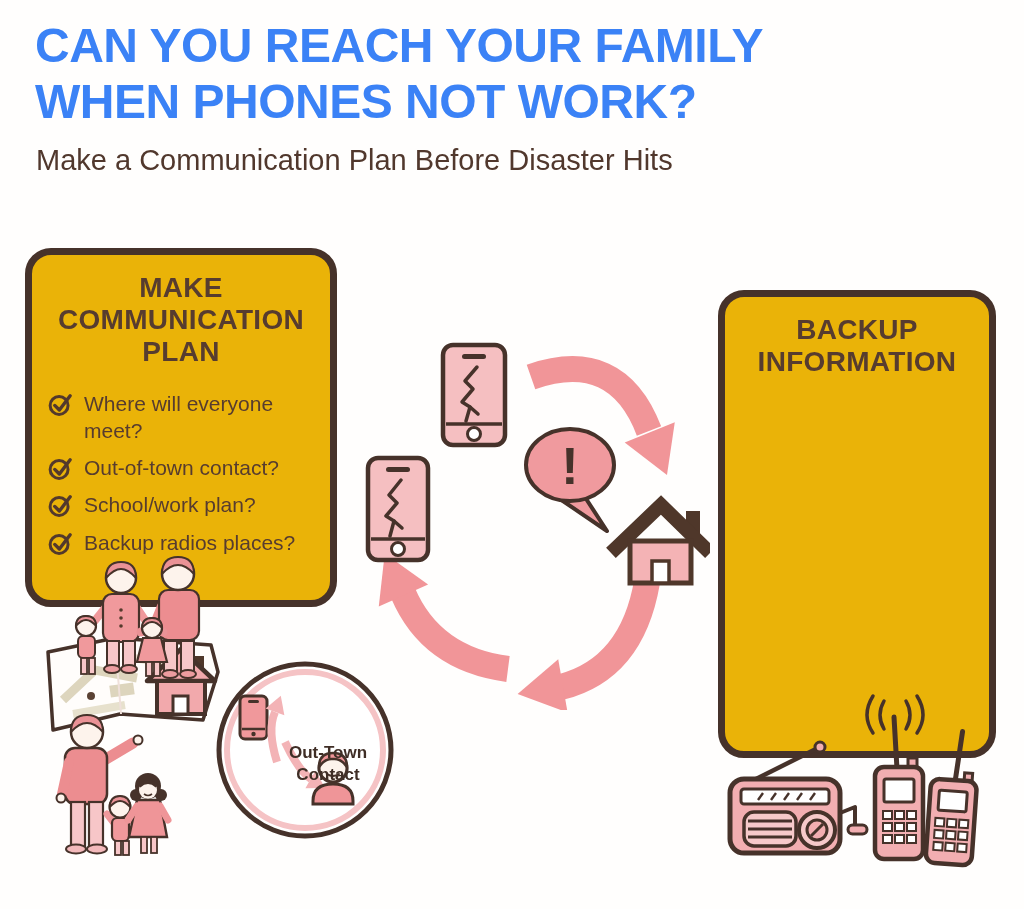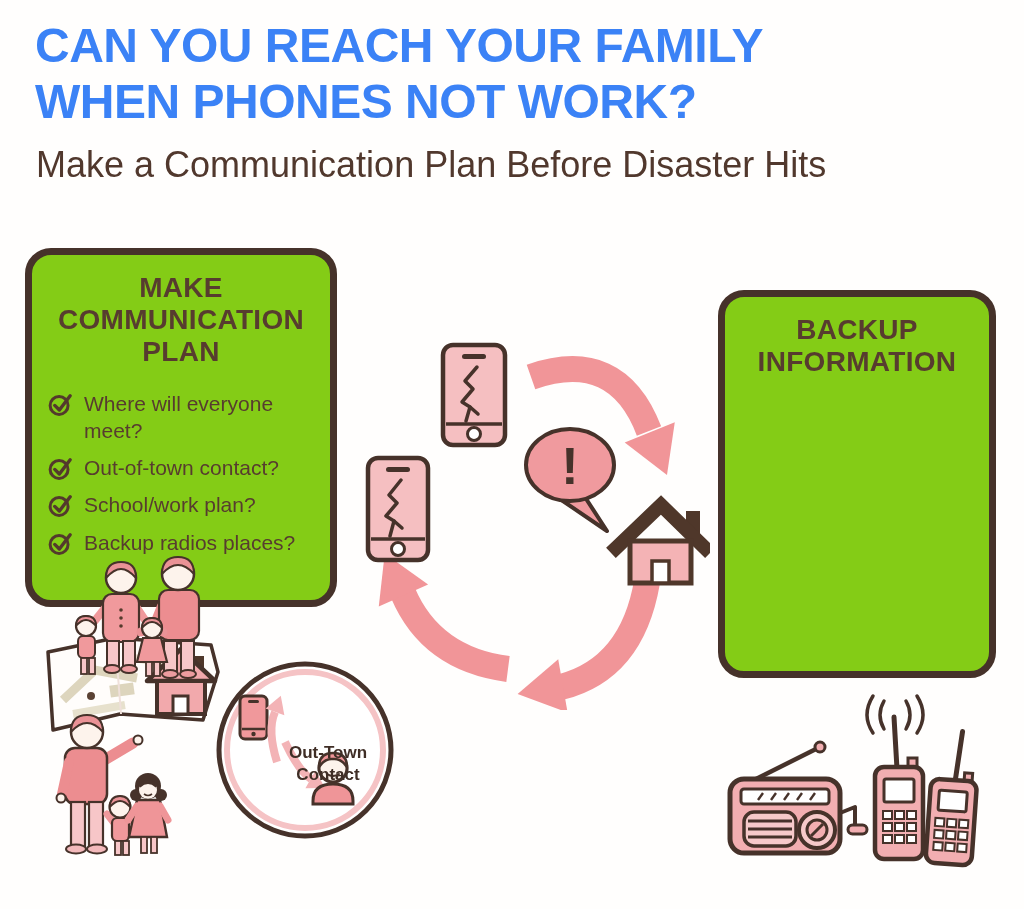--- a/index.html
+++ b/index.html
@@ -10,29 +10,29 @@
     color:#56392c;
   }
   .title {
     position:absolute; left:35px; top:18px;
     font-size:48px; font-weight:bold; color:#3b82f6;
     line-height:1.16; letter-spacing:-0.5px;
   }
   .title div { white-space:nowrap; }
   .subtitle {
     position:absolute; left:36px; top:144px;
-    font-size:36px; color:#51382d; white-space:nowrap;
+    font-size:29px; color:#51382d; white-space:nowrap;
   }
   .panel {
     position:absolute; box-sizing:border-box;
-    background:#84cc16; border:7px solid #46322a; border-radius:26px;
+    background:#eab308; border:7px solid #46322a; border-radius:26px;
     color:#573c2f;
   }
   .panel-left  { left:25px;  top:248px; width:312px; height:359px; }
-  .panel-right { left:718px; top:290px; width:278px; height:388px; }
+  .panel-right { left:718px; top:290px; width:278px; height:468px; }
   .panel-title {
     margin-top:17px; text-align:center;
     font-size:28px; font-weight:bold; line-height:1.15; letter-spacing:0.3px;
   }
   .panel-title div { white-space:nowrap; }
   .checklist { list-style:none; margin:21px 4px 0 0; padding:0 8px 0 16px; }
   .checklist li {
     display:flex; align-items:flex-start; gap:9px;
     font-size:21px; line-height:1.3; margin-bottom:10px;
   }

